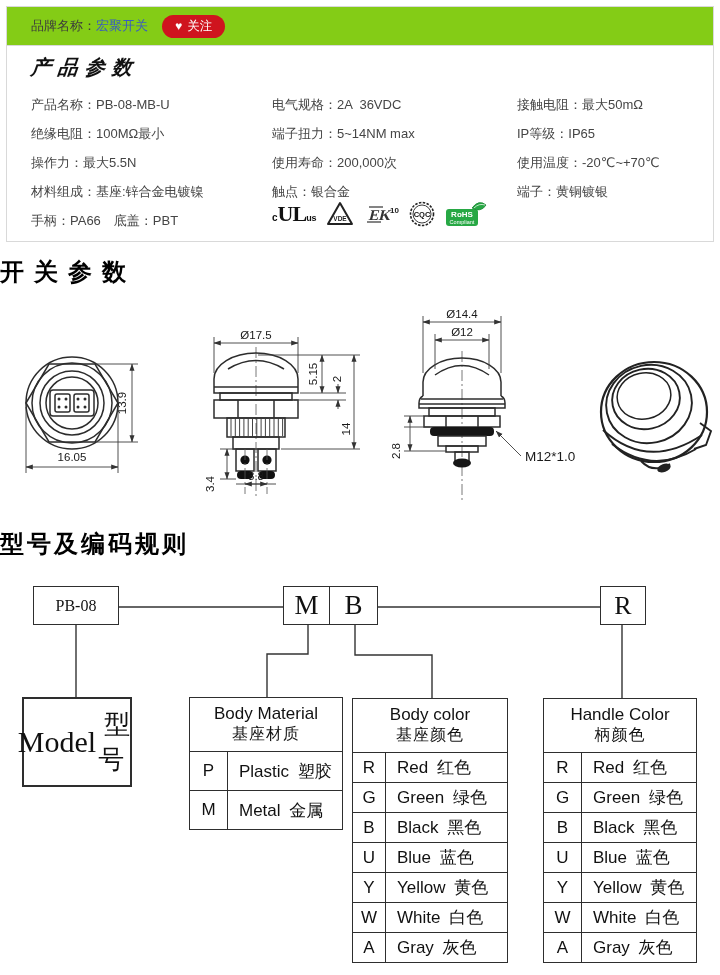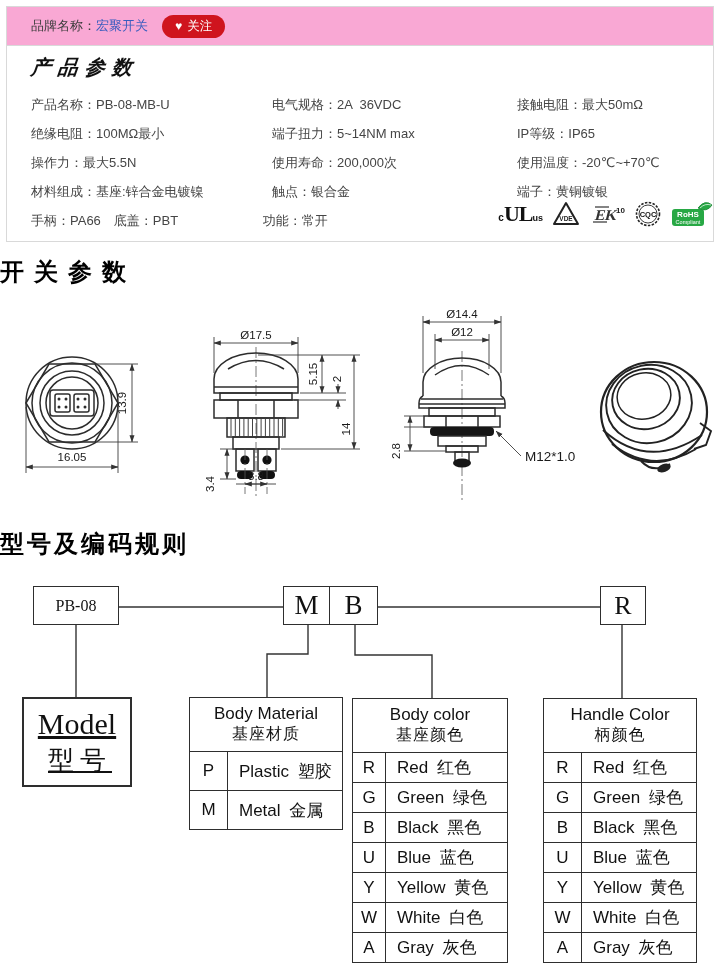--- a/index.html
+++ b/index.html
@@ -4,21 +4,21 @@
 <style>
   * { margin:0; padding:0; box-sizing:border-box; }
   html,body { background:#fff; }
   .page {
     position:relative; width:720px; height:975px; background:#fff;
     font-family:"Liberation Sans","DejaVu Sans",sans-serif; color:#444; overflow:hidden;
   }
   
   .brand-card {
     position:absolute; left:6px; top:6px; width:708px; height:40px;
-    background:#f9a8d4; border:1px solid #d9d9d9; display:flex; align-items:center; padding-left:24px;
+    background:#84cc16; border:1px solid #d9d9d9; display:flex; align-items:center; padding-left:24px;
   }
   .brand-label { font-size:13px; color:#3c3c3c; }
   .brand-link { font-size:13px; color:#3a5dbf; text-decoration:none; cursor:pointer; }
   .follow-btn {
     margin-left:14px; height:23px; padding:0 13px; border:none; border-radius:12px;
     background:#cf141e; color:#fff; font-size:12.5px; display:flex; align-items:center; gap:5px; cursor:pointer;
     font-family:"Liberation Sans",sans-serif;
   }
   .follow-btn .heart { font-size:12px; line-height:1; }
   
@@ -56,22 +56,22 @@
   .dimt{ font-family:"Liberation Sans",sans-serif; font-size:11.5px; fill:#1a1a1a; }
   .dimt-lg{ font-size:13.5px; }
   
   .code-box {
     position:absolute; top:586px; height:39px; border:1.6px solid #2e2e2e; background:#fff;
     display:flex; align-items:center; justify-content:center;
     font-family:"Liberation Serif","DejaVu Serif",serif; font-size:26px; color:#111;
   }
   .model-box {
     position:absolute; left:22px; top:697px; width:110px; height:90px; border:2px solid #2e2e2e;
-    display:flex; flex-direction:column; align-items:center; justify-content:center; gap:2px;
-    font-family:"Liberation Serif","DejaVu Serif",serif; color:#111;text-decoration:underline;
+    display:flex; flex-direction:row; align-items:center; justify-content:center; gap:2px;
+    font-family:"Liberation Serif","DejaVu Serif",serif; color:#111;
   }
   .model-box .en { font-size:30px; }
   .model-box .cn { font-size:26px; letter-spacing:6px; text-indent:6px; }
   table.ctable { position:absolute; border-collapse:collapse; background:#fff;
     font-family:Liberation Sans, sans-serif; color:#111; }
   table.ctable th, table.ctable td { border:1.8px solid #2e2e2e; }
   table.ctable th { font-weight:400; text-align:center; }
   table.ctable .hdr-en { font-size:17px; }
   table.ctable .hdr-cn { font-size:16px; letter-spacing:1px; }
   table.ctable td.code { text-align:center; font-size:17px; }
@@ -114,21 +114,20 @@
       <div class="pcell c2">使用寿命：200,000次</div>
       <div class="pcell c3">使用温度：-20℃~+70℃</div>
     </div>
     <div class="prow">
       <div class="pcell c1">材料组成：基座:锌合金电镀镍</div>
       <div class="pcell c2">触点：银合金</div>
       <div class="pcell c3">端子：黄铜镀银</div>
     </div>
     <div class="prow">
       <div class="pcell c1">手柄：PA66　底盖：PBT</div>
-      <div class="pcell c2">功能：常开</div>
       <div class="pcell c3">
         <div class="certs">
           <span class="cert-ul">
             <span class="ul-c">c</span>
             <span class="ul-main">UL</span>
             <span class="ul-us">us</span>
           </span>
           <svg width="28" height="26" viewBox="0 0 28 26">
             <path d="M14,2 L26,23 L2,23 Z" fill="none" stroke="#222" stroke-width="2" stroke-linejoin="round"></path>
             <text x="14" y="20" text-anchor="middle" font-size="6.5" font-weight="bold" fill="#222" font-family="Liberation Sans, sans-serif">VDE</text>

